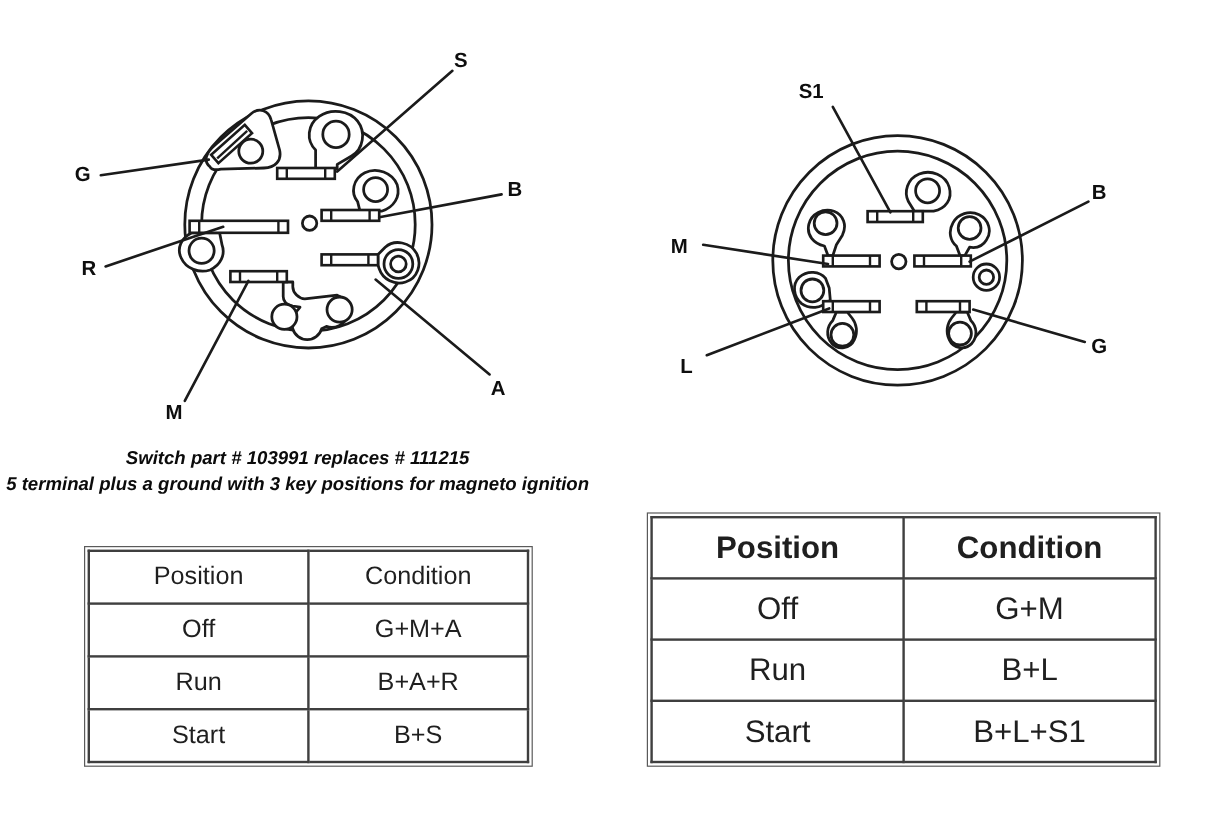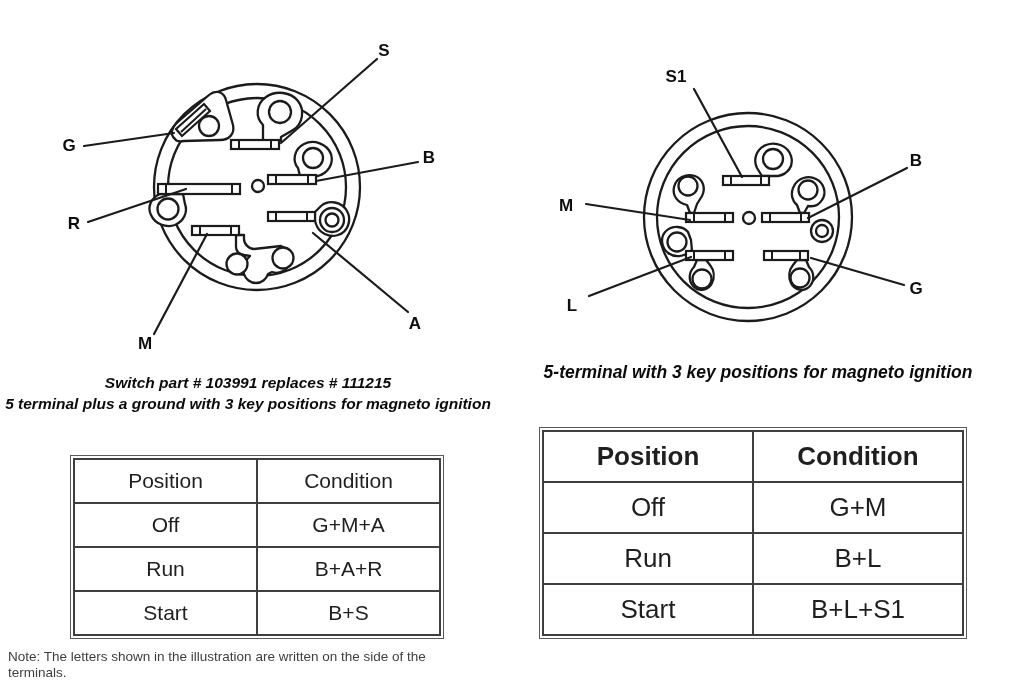--- a/index.html
+++ b/index.html
@@ -165,21 +165,20 @@
     <text class="tlabel" x="572" y="311">L</text>
     <text class="tlabel" x="916" y="294">G</text>
   </svg>
 
   <div id="left-caption" class="cap">
     <p>Switch part # 103991 replaces # 111215</p>
     <p>5 terminal plus a ground with 3 key positions for magneto ignition</p>
   </div>
 
   <div id="right-caption" class="cap">
-    <p>5-terminal with 3 key positions for magneto ignition</p>
   </div>
 
   <div id="left-table-wrap" class="tbl-wrap">
     <table id="left-table" class="tbl">
       <tbody>
         <tr class="hdr">
           <td>Position</td>
           <td>Condition</td>
         </tr>
         <tr>
@@ -214,15 +213,14 @@
           <td>B+L</td>
         </tr>
         <tr>
           <td>Start</td>
           <td>B+L+S1</td>
         </tr>
       </tbody>
     </table>
   </div>
 
-  <div id="note">Note: The letters shown in the illustration are written on the side of the terminals.</div>
 
 </div>
 
 </body></html>

